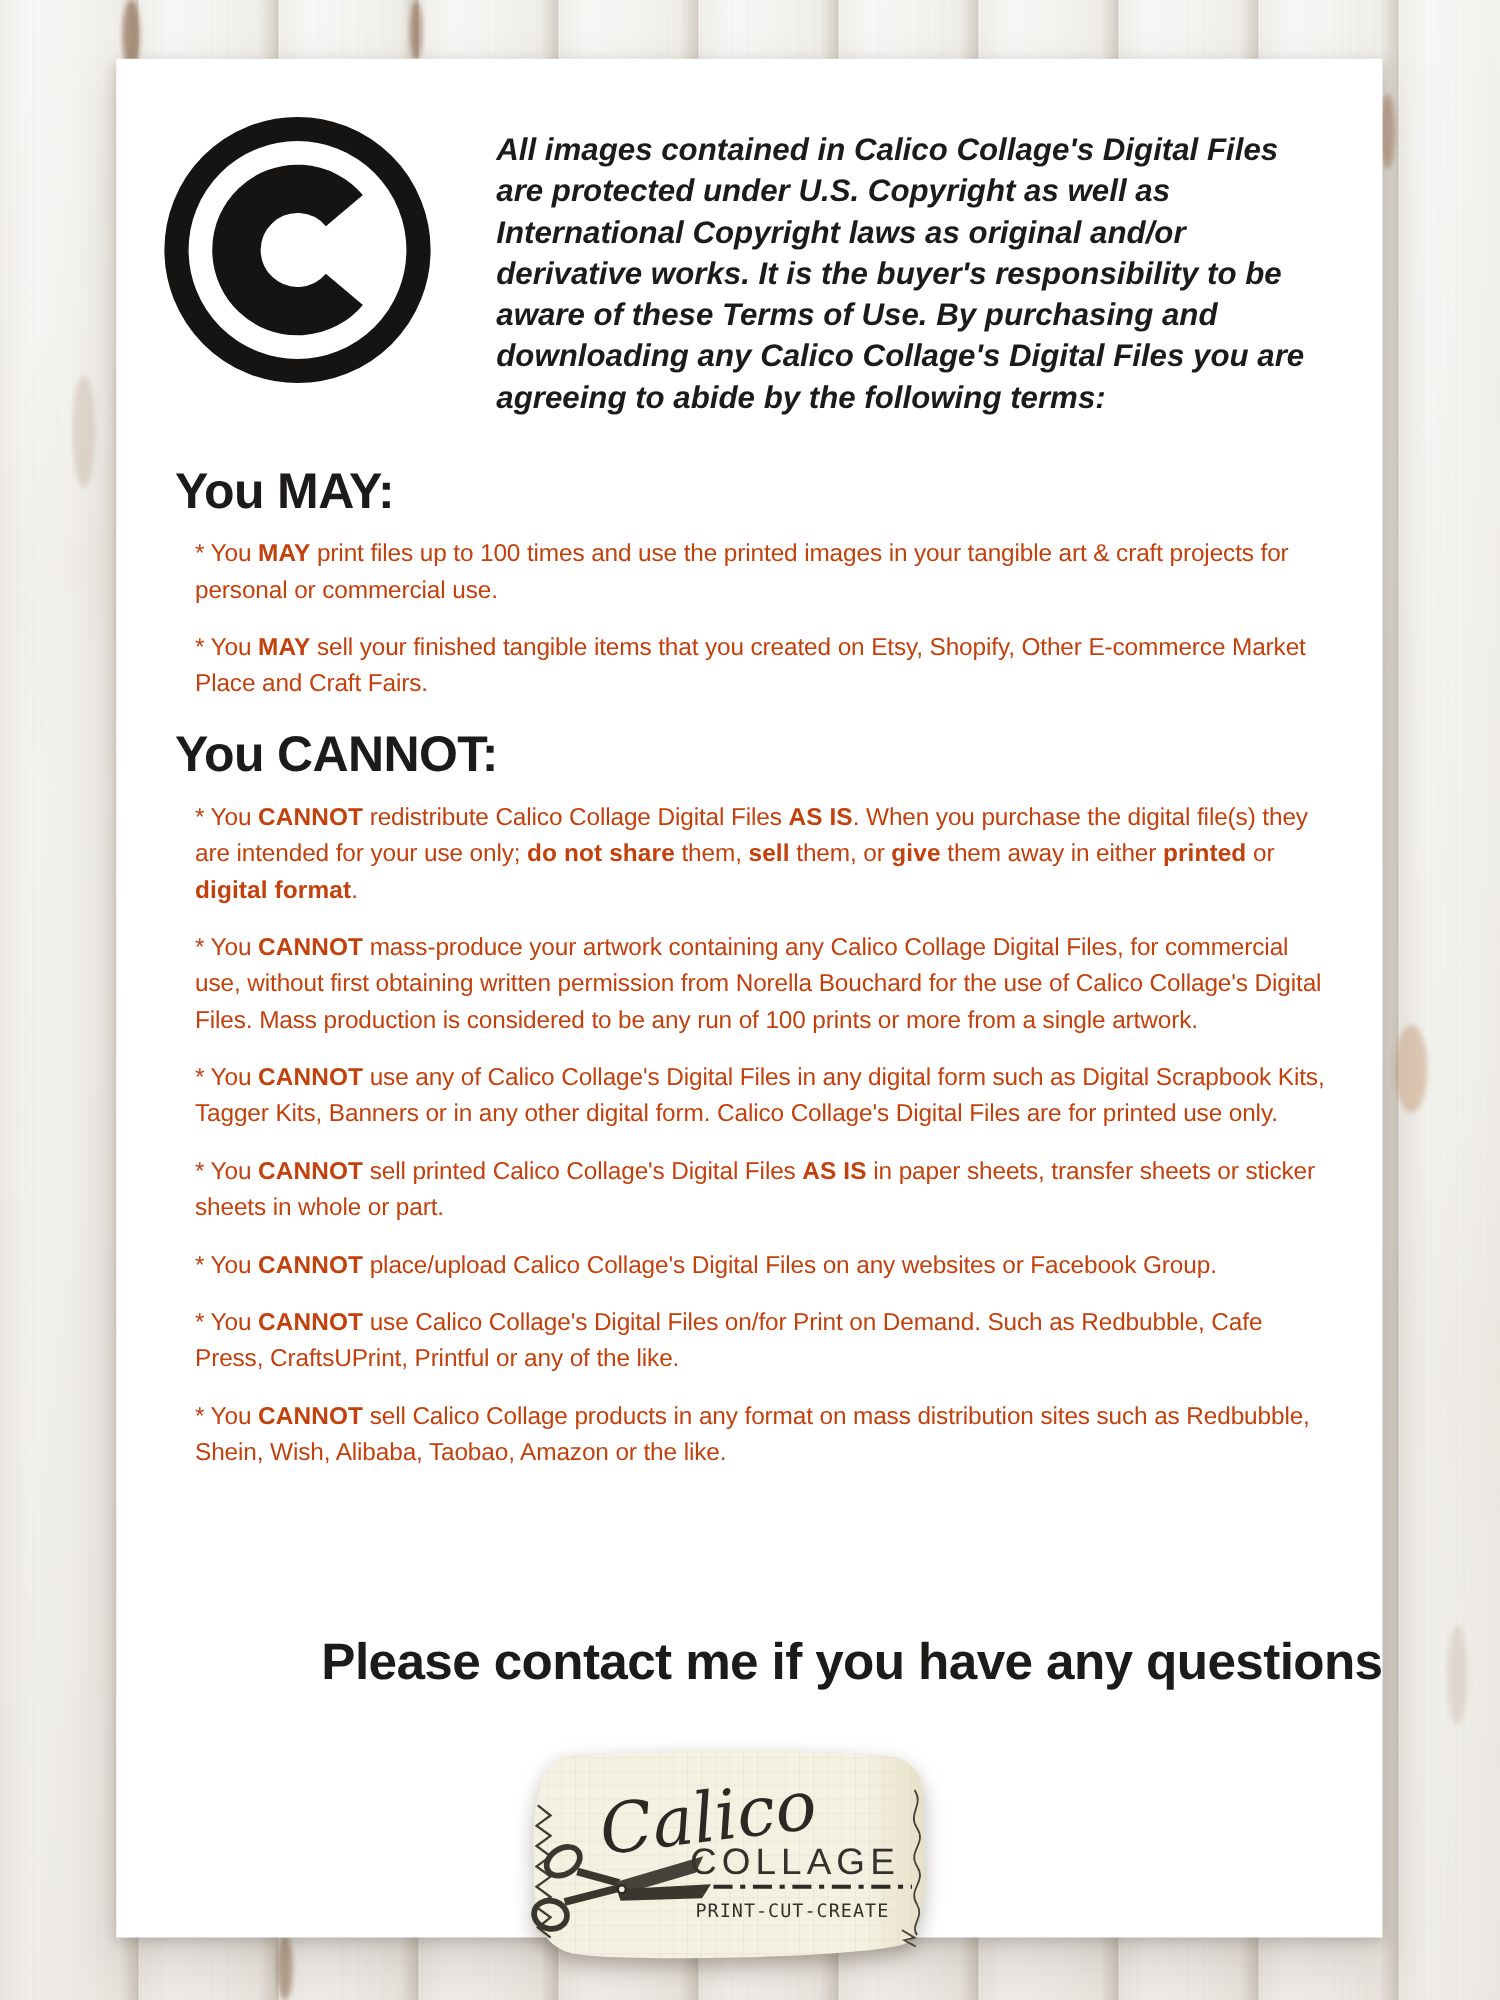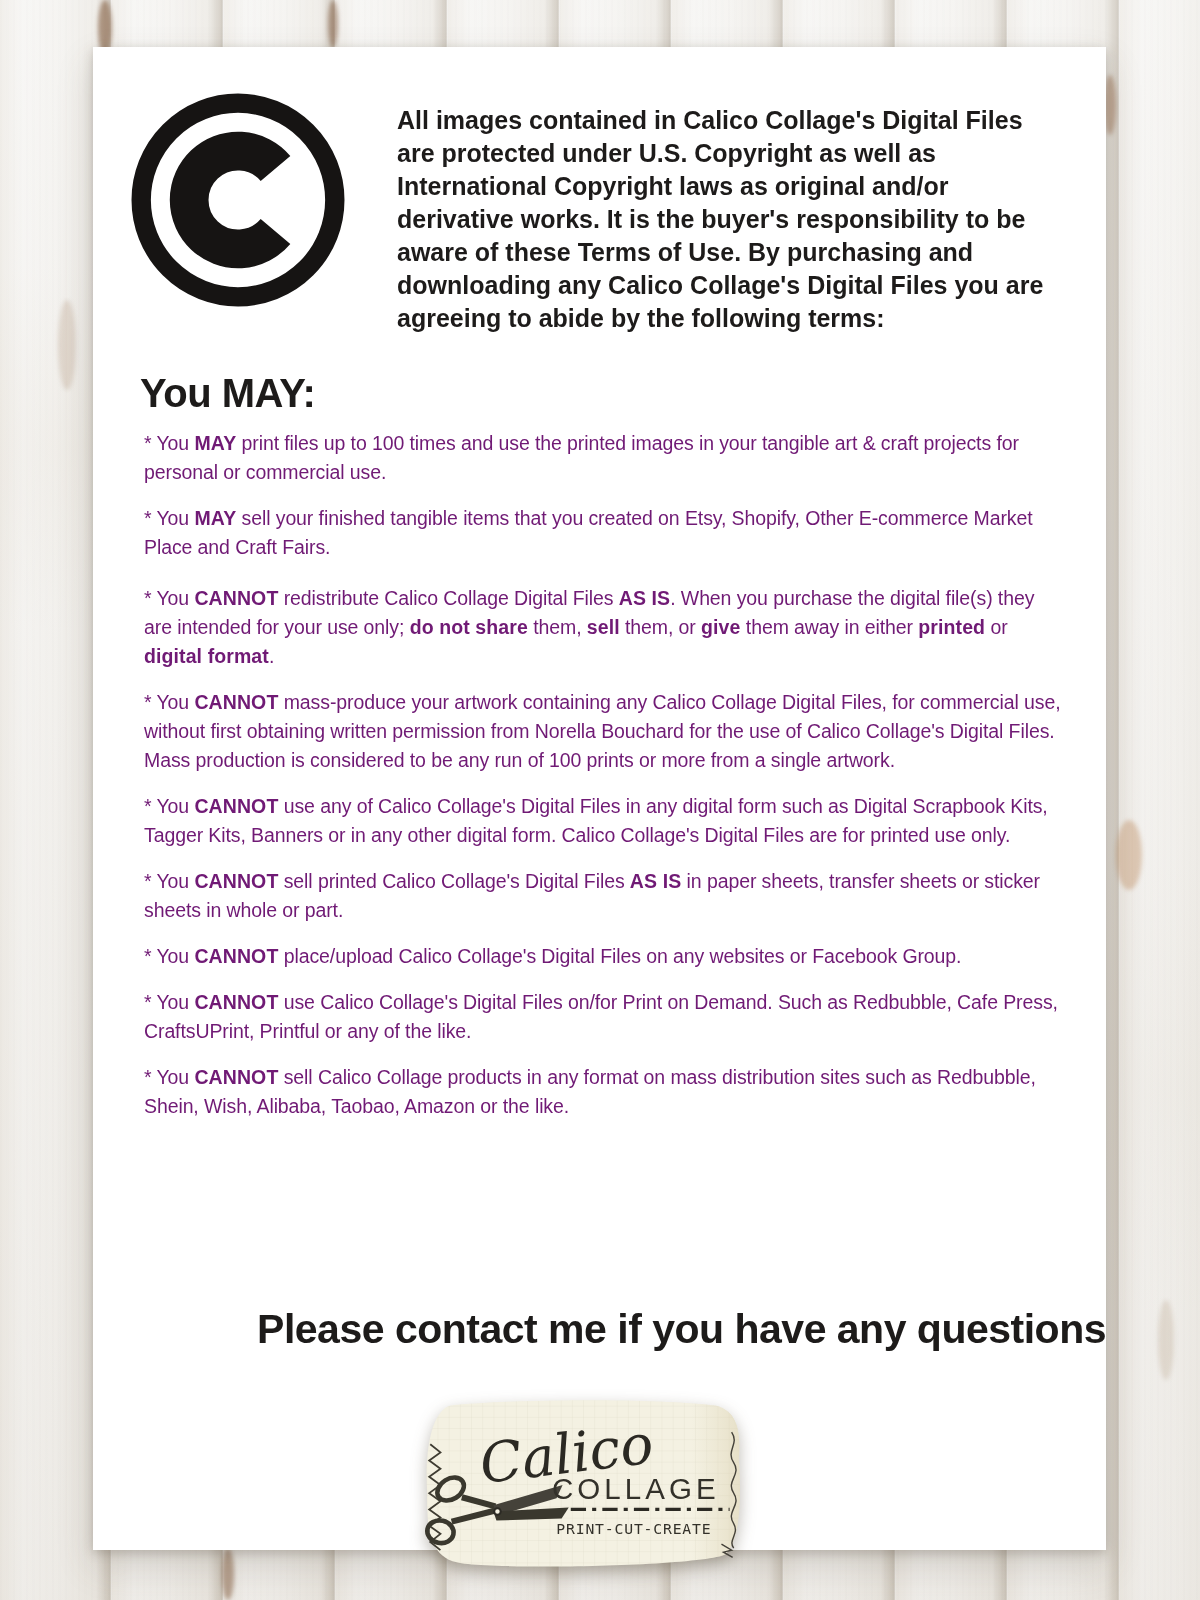--- a/index.html
+++ b/index.html
@@ -24,35 +24,35 @@
       radial-gradient(420px 260px at 6% 28%, rgba(193,178,152,.16), rgba(193,178,152,0) 70%),
       radial-gradient(520px 320px at 97% 68%, rgba(200,188,166,.14), rgba(200,188,166,0) 70%);
   }
   .knot{position:absolute;border-radius:50%;filter:blur(2px);}
   
   .paper{
     position:absolute;left:93px;top:47px;width:1013px;height:1503px;
     background:#ffffff;color:#1d1b1a;
     box-shadow:0 3px 10px rgba(90,80,65,.28), 0 16px 34px rgba(90,80,65,.18);
   }
-  .header{position:relative;height:280px;}
+  .header{position:relative;height:280px;font-style:italic;}
   .cmark{position:absolute;left:38px;top:46px;}
   .intro{
     position:absolute;left:304px;top:57px;width:668px;
     font-weight:bold;font-size:25px;line-height:33px;letter-spacing:0px;
   }
   .sections{margin:46px 44px 0 47px;}
   .sec + .sec{margin-top:22px;}
   .sec h2{
     margin:0 0 16px 0;font-size:40px;line-height:40px;font-weight:bold;
     letter-spacing:-0.5px;
   }
   .para{
-    margin:0 0 17px 4px;font-size:19.5px;line-height:29px;letter-spacing:-0.1px;
-    color:#701a75;
+    margin:0 0 17px 16px;font-size:19.5px;line-height:29px;letter-spacing:-0.1px;
+    color:#c2410c;
   }
   .para:last-child{margin-bottom:0;}
   .para .b{font-weight:bold;letter-spacing:0.1px;}
   .contact{
     position:absolute;left:0;top:1260px;width:100%;text-align:right;
     margin:0;font-size:41px;line-height:44px;font-weight:bold;letter-spacing:-0.5px;
   }
   .label-wrap{
     position:absolute;left:323px;top:1348px;width:336px;height:182px;
     filter:drop-shadow(0 6px 8px rgba(70,58,38,.35));
@@ -83,20 +83,21 @@
 
   <div class="sections">
     <section class="sec">
       <h2>You MAY:</h2>
       <div>
           <p class="para"><span>* You </span><span class="b">MAY</span><span> print files up to 100 times and use the printed images in your tangible art &amp; craft projects for personal or commercial use.</span></p>
           <p class="para"><span>* You </span><span class="b">MAY</span><span> sell your finished tangible items that you created on Etsy, Shopify, Other E-commerce Market Place and Craft Fairs.</span></p>
         </div>
     </section>
     <section class="sec">
+      <h2>You CANNOT:</h2>
       <div>
           <p class="para"><span>* You </span><span class="b">CANNOT</span><span> redistribute Calico Collage Digital Files </span><span class="b">AS IS</span><span>. When you purchase the digital file(s) they are intended for your use only; </span><span class="b">do not share</span><span> them, </span><span class="b">sell</span><span> them, or </span><span class="b">give</span><span> them away in either </span><span class="b">printed</span><span> or </span><span class="b">digital format</span><span>.</span></p>
           <p class="para"><span>* You </span><span class="b">CANNOT</span><span> mass-produce your artwork containing any Calico Collage Digital Files, for com­mercial use, without first obtaining written permission from Norella Bouchard for the use of Calico Collage's Digital Files. Mass production is considered to be any run of 100 prints or more from a single artwork.</span></p>
           <p class="para"><span>* You </span><span class="b">CANNOT</span><span> use any of Calico Collage's Digital Files in any digital form such as Digital Scrap­book Kits, Tagger Kits, Banners or in any other digital form. Calico Collage's Digital Files are for printed use only.</span></p>
           <p class="para"><span>* You </span><span class="b">CANNOT</span><span> sell printed Calico Collage's Digital Files </span><span class="b">AS IS</span><span> in paper sheets, transfer sheets or sticker sheets in whole or part.</span></p>
           <p class="para"><span>* You </span><span class="b">CANNOT</span><span> place/upload Calico Collage's Digital Files on any websites or Facebook Group.</span></p>
           <p class="para"><span>* You </span><span class="b">CANNOT</span><span> use Calico Collage's Digital Files on/for Print on Demand. Such as Redbubble, Cafe Press, CraftsUPrint, Printful or any of the like.</span></p>
           <p class="para"><span>* You </span><span class="b">CANNOT</span><span> sell Calico Collage products in any format on mass distribution sites such as Redbubble, Shein, Wish, Alibaba, Taobao, Amazon or the like.</span></p>
         </div>
     </section>

